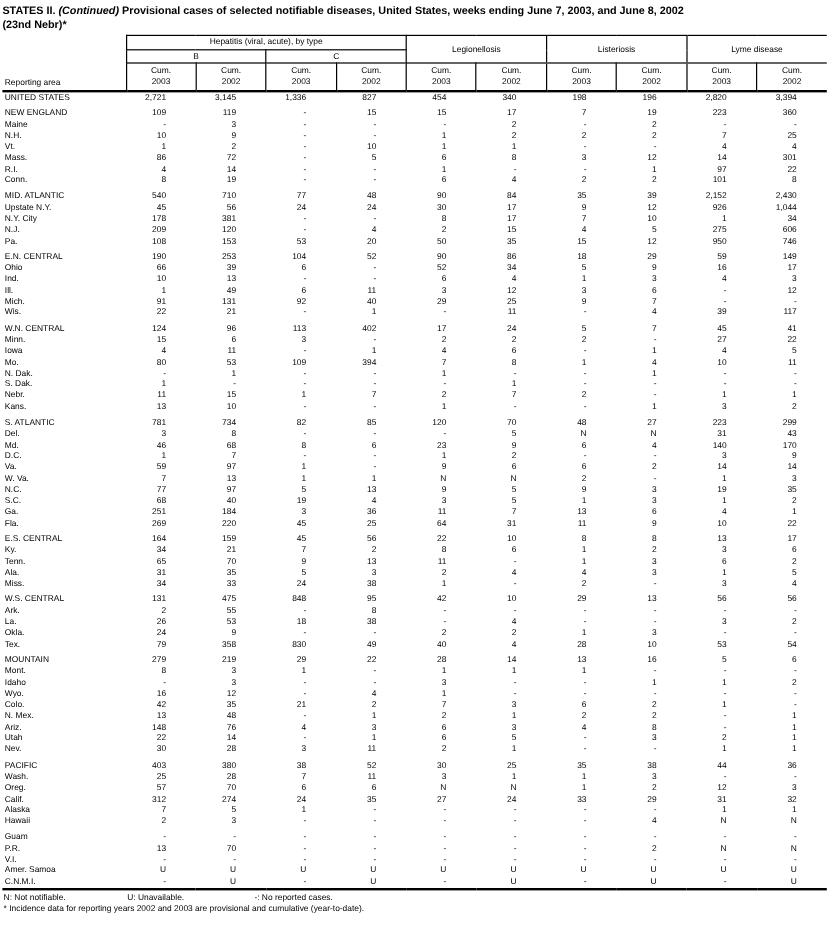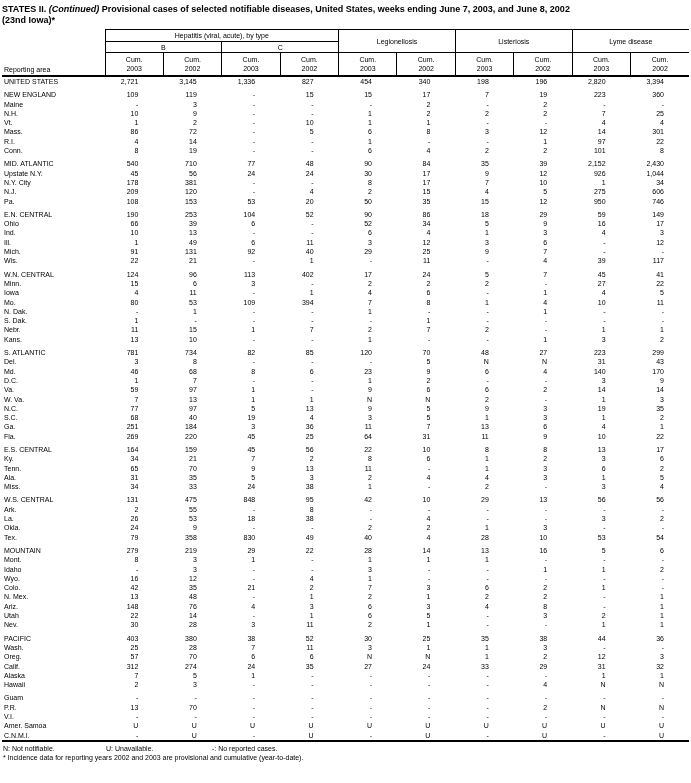--- a/index.html
+++ b/index.html
@@ -94,21 +94,21 @@
   .fn-cell-n { display: inline-block; width: 103px; }
   .fn-cell-u { display: inline-block; width: 106px; }
 </style>
 </head>
 <body>
 
 <div class="page">
 
   <div class="title">
     <div><span>STATES II.</span> <span class="cont">(Continued)</span> <span>Provisional cases of selected notifiable diseases, United States, weeks ending June 7, 2003, and June 8, 2002</span></div>
-    <div>(23nd Iowa)*</div>
+    <div>(23nd Nebr)*</div>
   </div>
 
   <table class="main">
     <colgroup>
       <col class="c-area">
       <col class="c-num">
         <col class="c-num">
         <col class="c-num">
         <col class="c-num">
       <col class="c-num">

